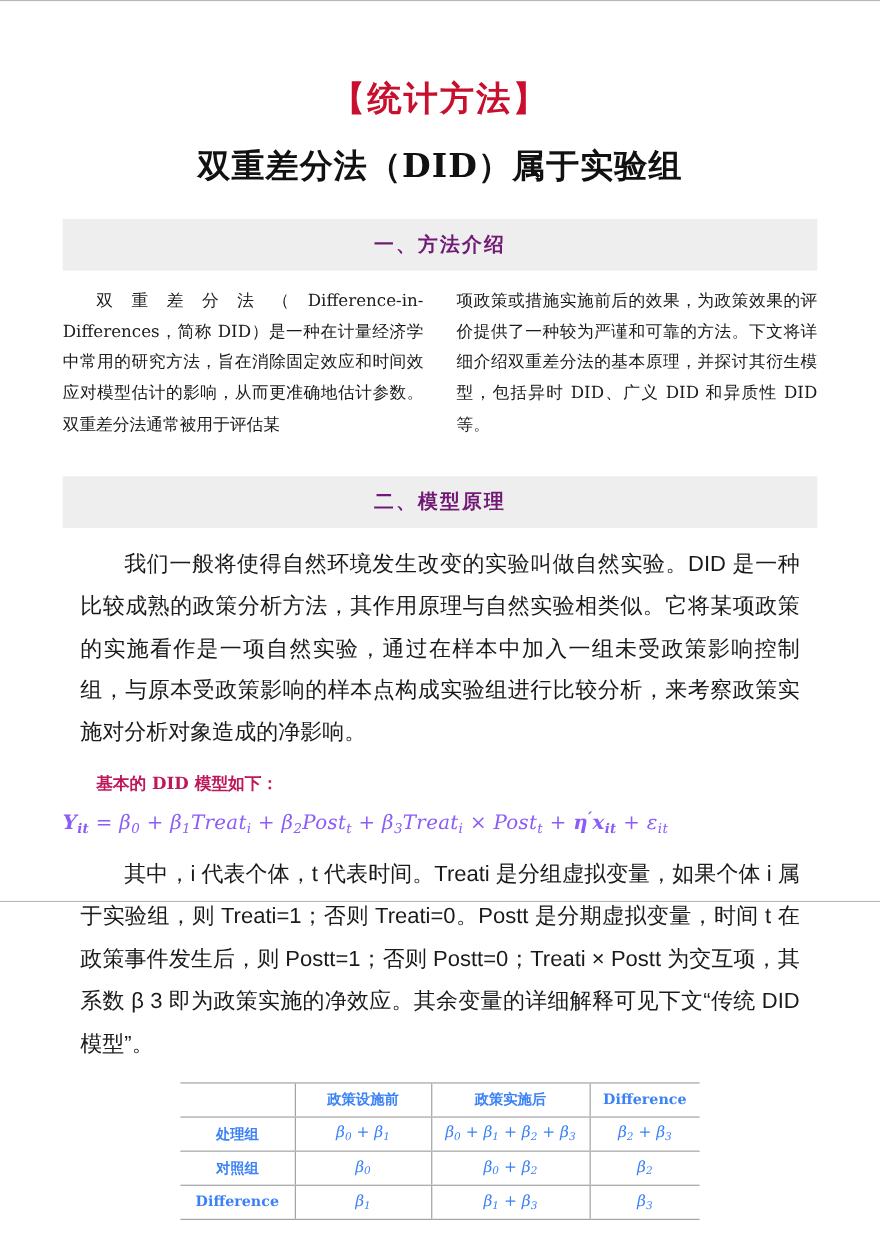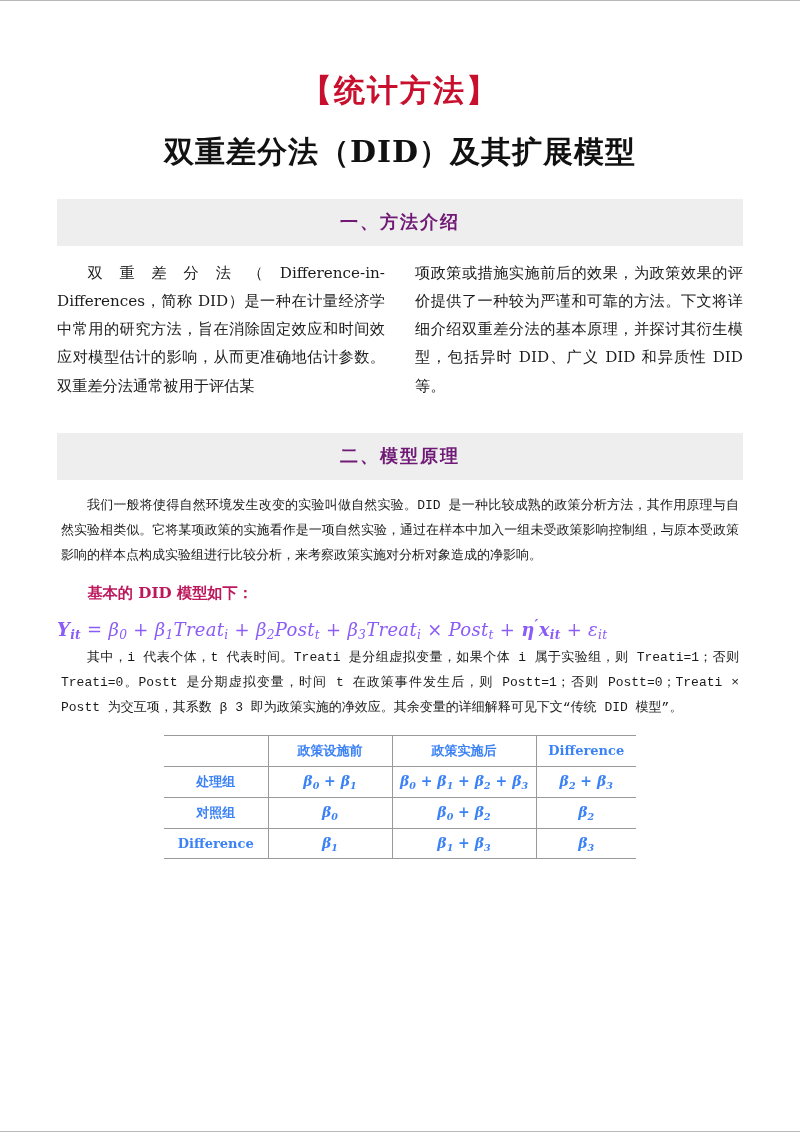--- a/index.html
+++ b/index.html
@@ -11,21 +11,21 @@
     width: 800px;
     height: 1132px;
     font-family: "Liberation Serif", "DejaVu Serif", serif;
     color: #1a1a1a;
     position: relative;
     overflow: hidden;
   }
 
   .page {
     width: 800px;
-    height: 1132px;
+    height: 820px;
     box-sizing: border-box;
     border-top: 1px solid #b8b8b8;
     border-bottom: 1px solid #b8b8b8;
     position: relative;
     background: #fff;
   }
 
   .content {
     padding: 0 57px;
   }
@@ -74,26 +74,26 @@
   }
   .col {
     flex: 1 1 0;
     font-size: 15.2px;
     line-height: 1.86;
     text-align: justify;
     text-justify: inter-ideograph;
     font-family: "DejaVu Serif", "Liberation Serif", serif;
   }
   .para {
-    font-size: 13px;
+    font-size: 20px;
     line-height: 1.92;
     text-align: justify;
     text-justify: inter-ideograph;
-    font-family: Liberation Mono, monospace;
-    margin: 4px;
+    font-family: Liberation Sans, sans-serif;
+    margin: 16px;
   }
   .para.indent { text-indent: 2em; }
   .para-2 { margin-top: 14px; }
 
   .red-line {
     color: #be185d;
     font-weight: bold;
     font-size: 15.2px;
     text-indent: 2em;
     margin-top: 14px;
@@ -138,21 +138,21 @@
     font-family: "DejaVu Serif", "Liberation Serif", serif;
     color: #3b82f6;
   }
   table.coef td, table.coef th {
     border-top: 1px solid #9a9a9a;
     border-bottom: 1px solid #9a9a9a;
     border-left: 1px solid #9a9a9a;
     padding: 6px 4px;
     text-align: center;
     vertical-align: middle;
-    font-weight: bold;
+    font-weight: normal;
   }
   table.coef td:first-child, table.coef th:first-child {
     border-left: none;
   }
   table.coef th { font-weight: bold; }
   table.coef .rowhead { font-weight: bold; }
   table.coef .math {
     font-style: italic;
     font-size: 14px;
   }
@@ -167,21 +167,21 @@
   .c3 { width: 100px; }
 </style>
 </head>
 <body>
 
 <div class="page">
   <div class="content">
 
     <div class="kicker">【统计方法】</div>
 
-    <div class="main-title">双重差分法（DID）及其扩展模型</div>
+    <div class="main-title">双重差分法（DID）属于实验组</div>
 
     <div class="section-band band-1">一、方法介绍</div>
 
     <div class="two-col">
       <div class="col" style="text-indent:2em;">双重差分法（Difference-in-Differences，简称 DID）是一种在计量经济学中常用的研究方法，旨在消除固定效应和时间效应对模型估计的影响，从而更准确地估计参数。双重差分法通常被用于评估某</div>
       <div class="col">项政策或措施实施前后的效果，为政策效果的评价提供了一种较为严谨和可靠的方法。下文将详细介绍双重差分法的基本原理，并探讨其衍生模型，包括异时 DID、广义 DID 和异质性 DID 等。</div>
     </div>
 
     <div class="section-band band-2">二、模型原理</div>
 

